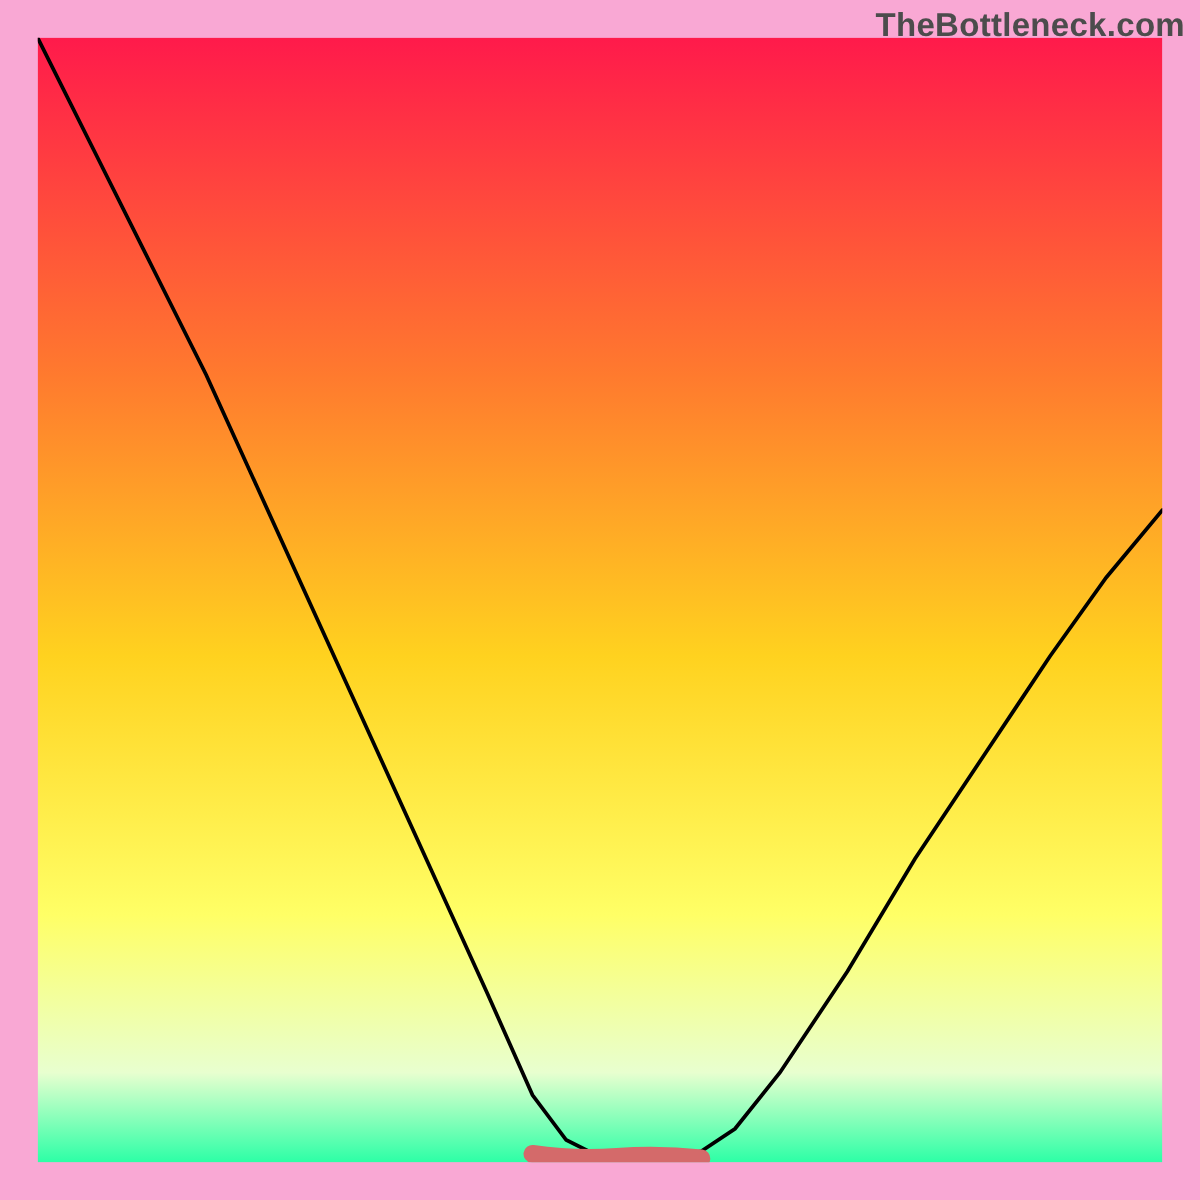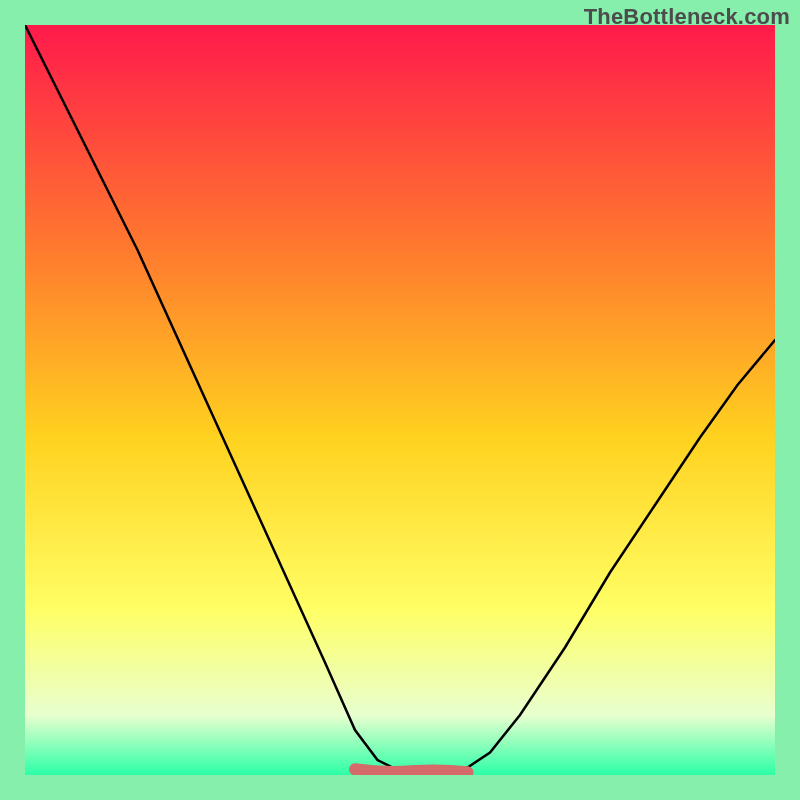--- a/index.html
+++ b/index.html
@@ -8,21 +8,21 @@
     width: 800px;
     height: 800px;
     overflow: hidden;
     font-family: Arial, Helvetica, sans-serif;
     background: #000;
   }
   .frame {
     position: relative;
     width: 800px;
     height: 800px;
-    background: #86efac;
+    background: #f9a8d4;
   }
   .watermark {
     position: absolute;
     top: 4px;
     right: 10px;
     font-size: 22px;
     font-weight: 600;
     color: #4c4c4c;
     letter-spacing: 0.2px;
     z-index: 50;

